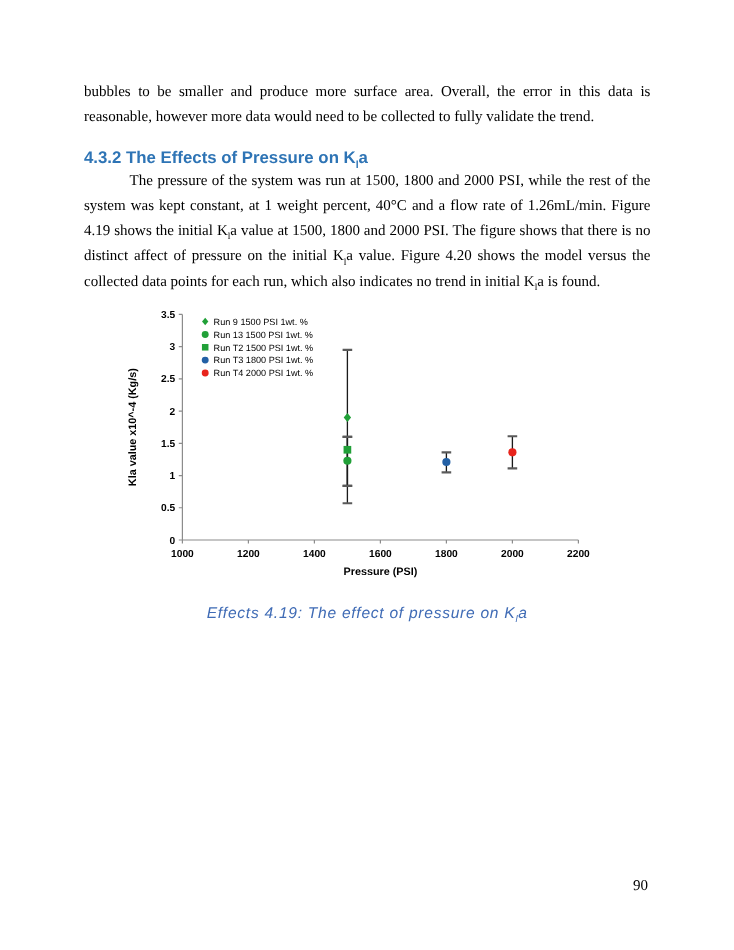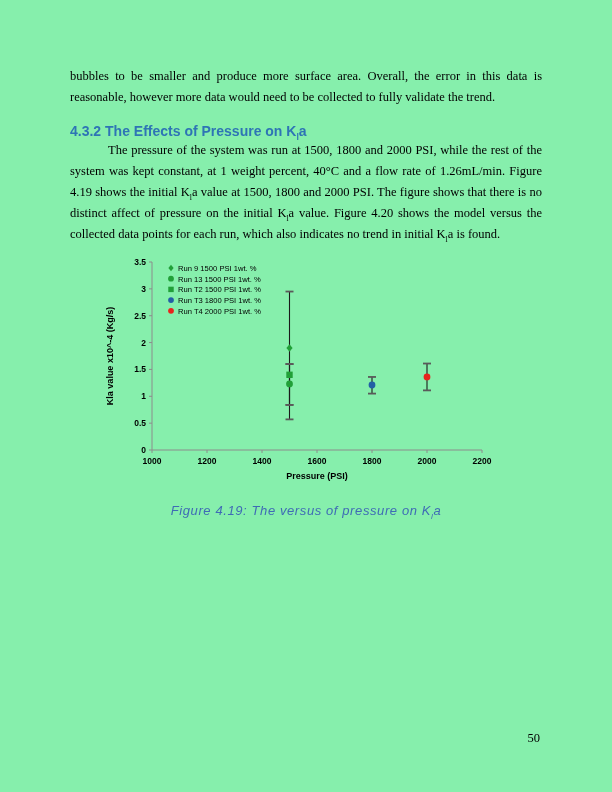--- a/index.html
+++ b/index.html
@@ -1,19 +1,19 @@
 <!DOCTYPE html>
 <html><head>
 <meta charset="utf-8">
 <style>
   html,body{margin:0;padding:0;background:#888;}
   .page{
     position:relative;
     width:612px;height:792px;
-    background:#86efac;
+    background:#ffffff;
     margin:0 auto;
     font-family:"Liberation Serif", serif;
     color:#000;
     overflow:hidden;
   }
   .content{
     position:absolute;
     left:70px;top:66px;
     width:472px;
   }
@@ -135,18 +135,18 @@
           <text x="78" y="30.5" class="legend-label">Run 13 1500 PSI 1wt. %</text>
           <rect x="68.28" y="35.68" width="5.44" height="5.44" fill="#21A038"></rect>
           <text x="78" y="41.199999999999996" class="legend-label">Run T2 1500 PSI 1wt. %</text>
           <circle cx="71" cy="49.099999999999994" r="2.8899999999999997" fill="#2360A5"></circle>
           <text x="78" y="51.89999999999999" class="legend-label">Run T3 1800 PSI 1wt. %</text>
           <circle cx="71" cy="59.8" r="2.8899999999999997" fill="#E8241C"></circle>
           <text x="78" y="62.599999999999994" class="legend-label">Run T4 2000 PSI 1wt. %</text>
         </svg>
     </div>
 
-    <p class="para figure-caption"><span>Figure 4.19: The versus of pressure on K</span><sub>l</sub><span>a</span></p>
+    <p class="para figure-caption"><span>Effects 4.19: The effect of pressure on K</span><sub>l</sub><span>a</span></p>
 
   </div>
 
-  <div class="page-number">50</div>
+  <div class="page-number">90</div>
 </div>
 
 </body></html>

